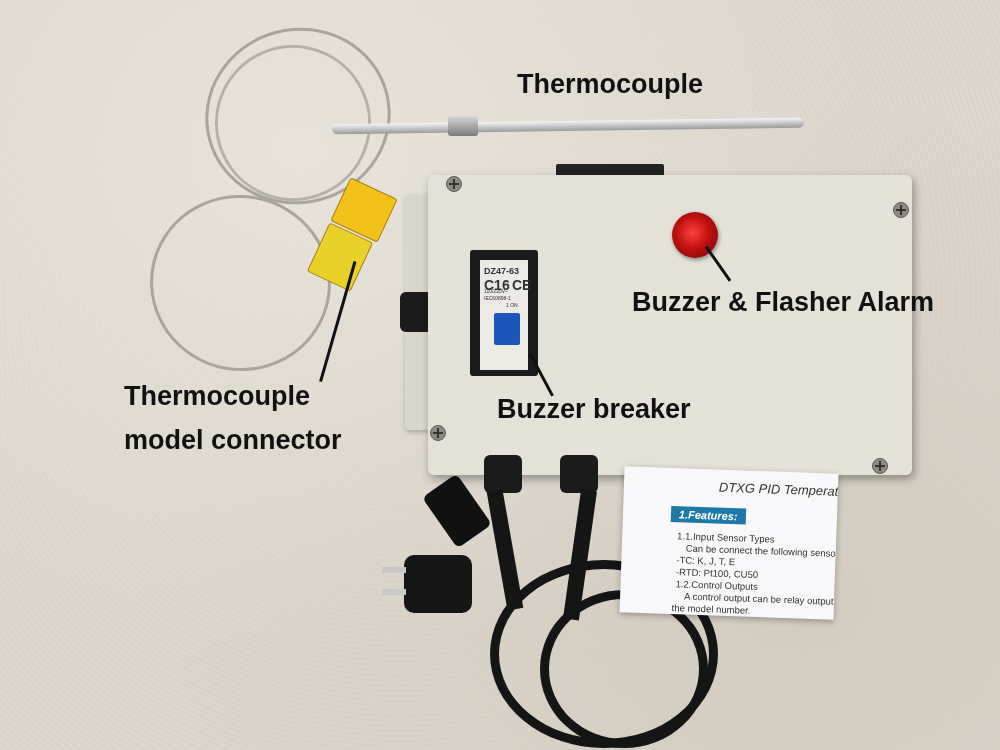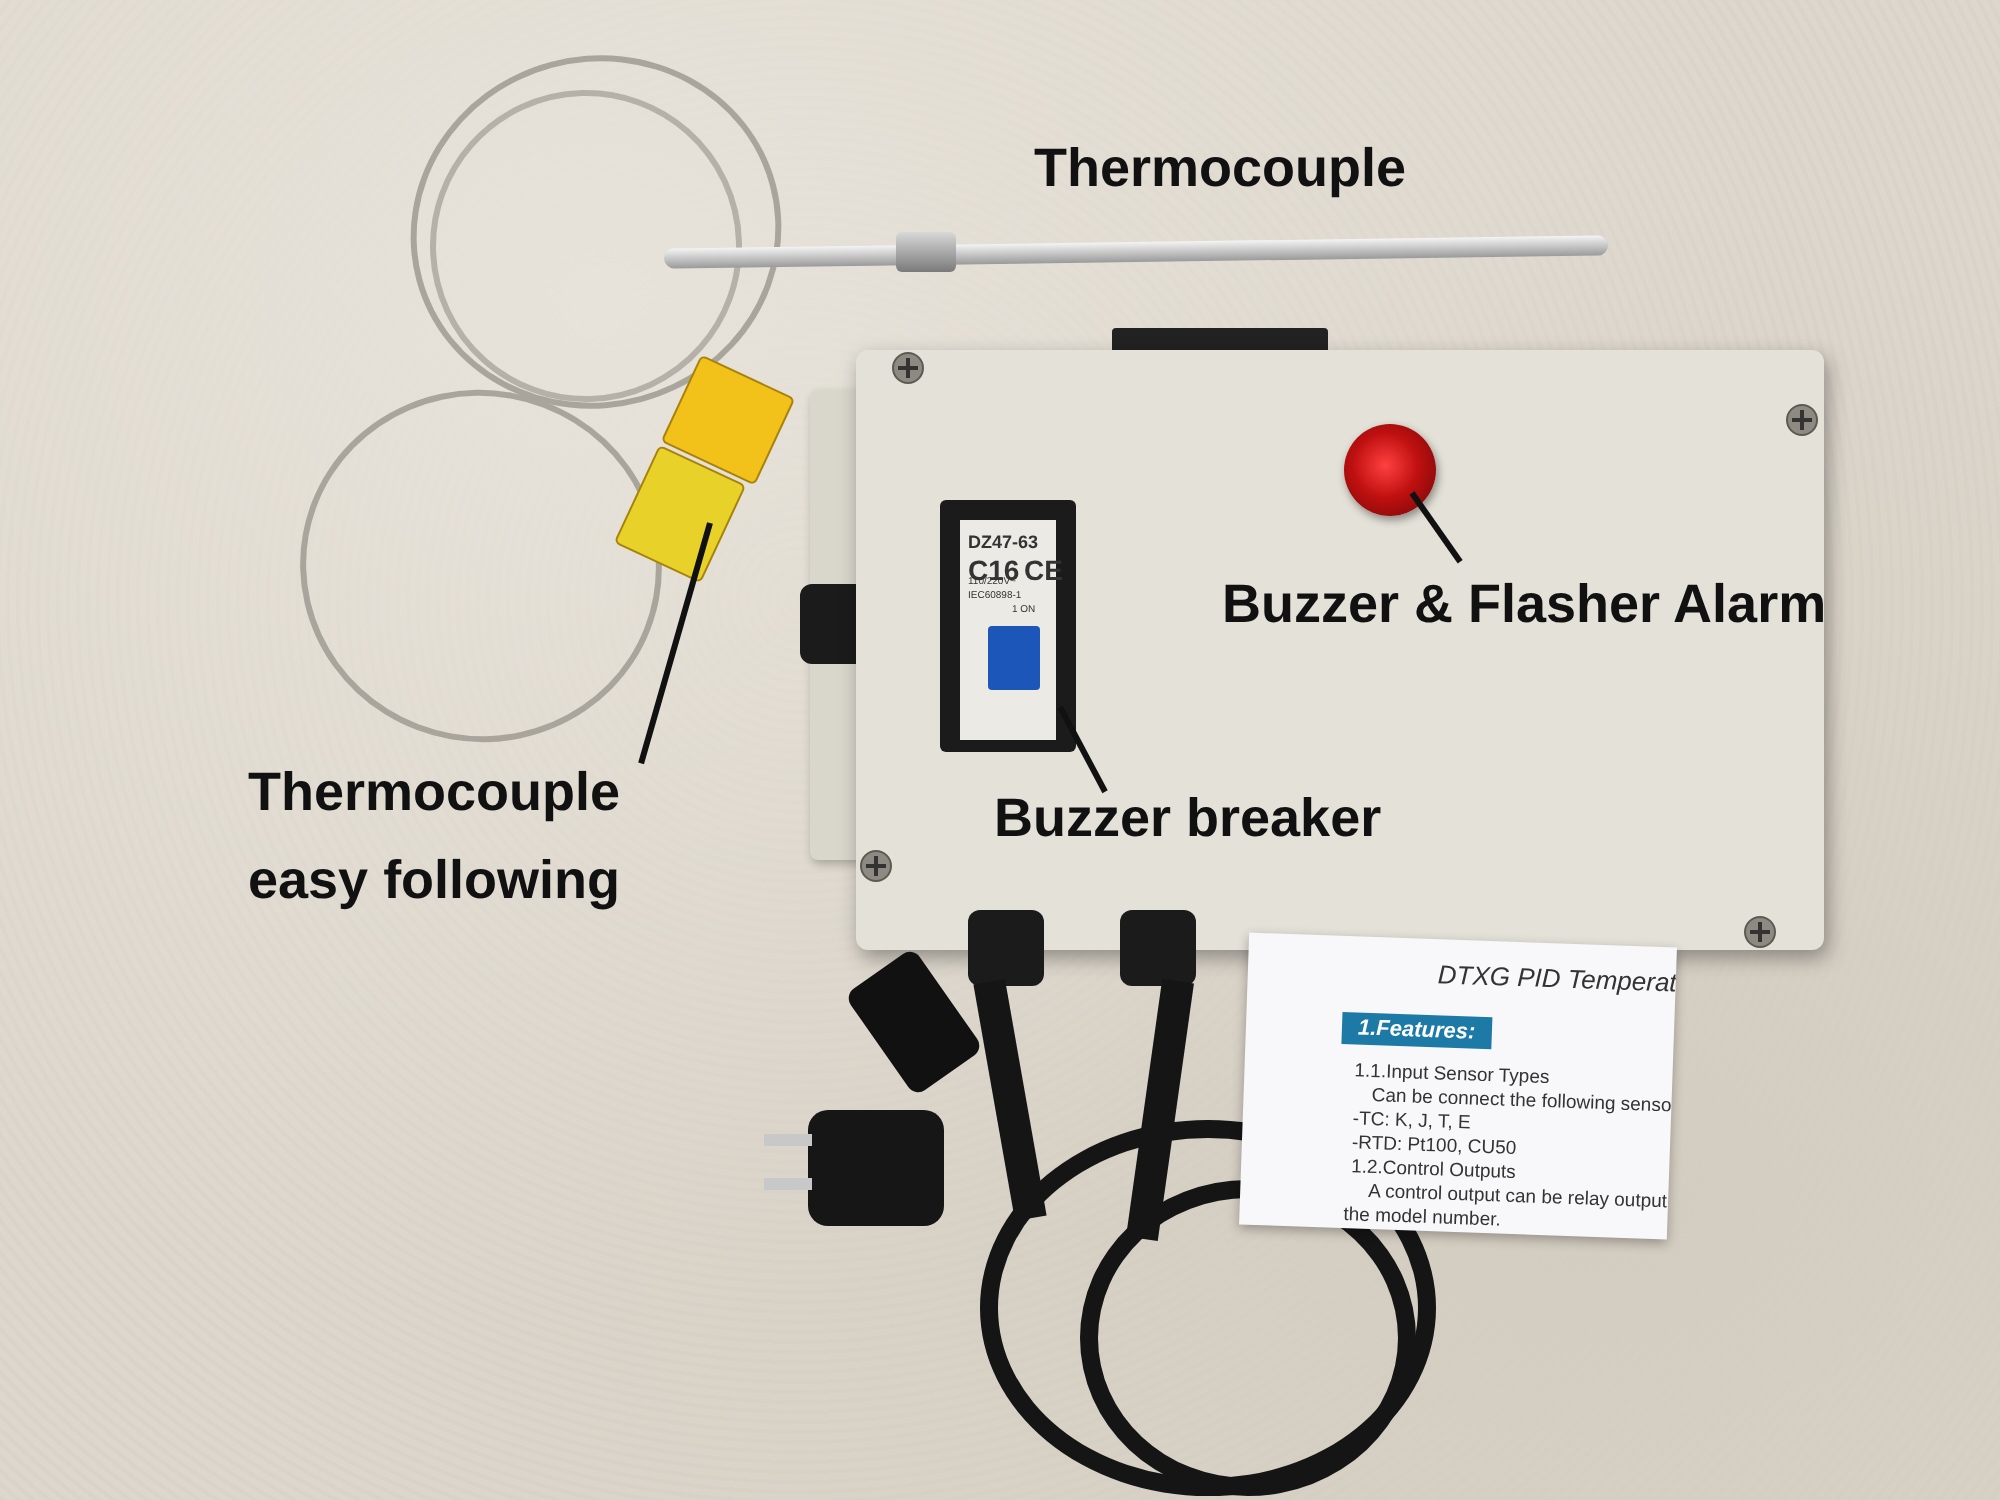--- a/index.html
+++ b/index.html
@@ -104,16 +104,16 @@
   <div class="manual-line" style="left:55px;top:110px;">1.2.Control Outputs</div>
   <div class="manual-line" style="left:64px;top:122px;">A control output can be relay output, voltage o</div>
   <div class="manual-line" style="left:52px;top:134px;">the model number.</div>
 </div>
 
 <div class="pointer" style="left:706px;top:245px;width:42px;transform:rotate(55deg);"></div>
 <div class="pointer" style="left:530px;top:352px;width:48px;transform:rotate(62deg);"></div>
 <div class="pointer" style="left:355px;top:260px;width:125px;transform:rotate(106deg);"></div>
 
 <div class="label" style="left:517px;top:68px;">Thermocouple</div>
-<div class="label" style="left:611px;top:286px;">Buzzer &amp; Flasher Alarm</div>
+<div class="label" style="left:632px;top:286px;">Buzzer &amp; Flasher Alarm</div>
 <div class="label" style="left:497px;top:393px;">Buzzer breaker</div>
 <div class="label" style="left:124px;top:380px;">Thermocouple</div>
-<div class="label" style="left:124px;top:424px;">easy following</div>
+<div class="label" style="left:124px;top:424px;">model connector</div>
 
 </body></html>

